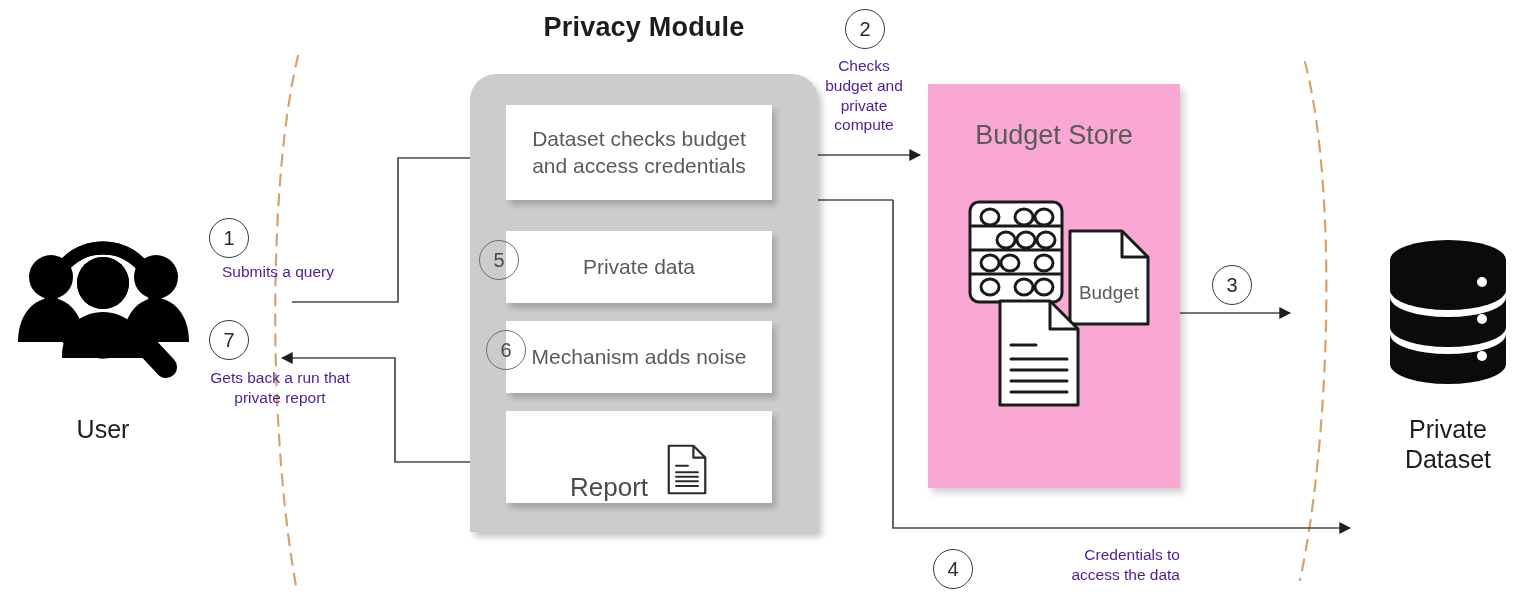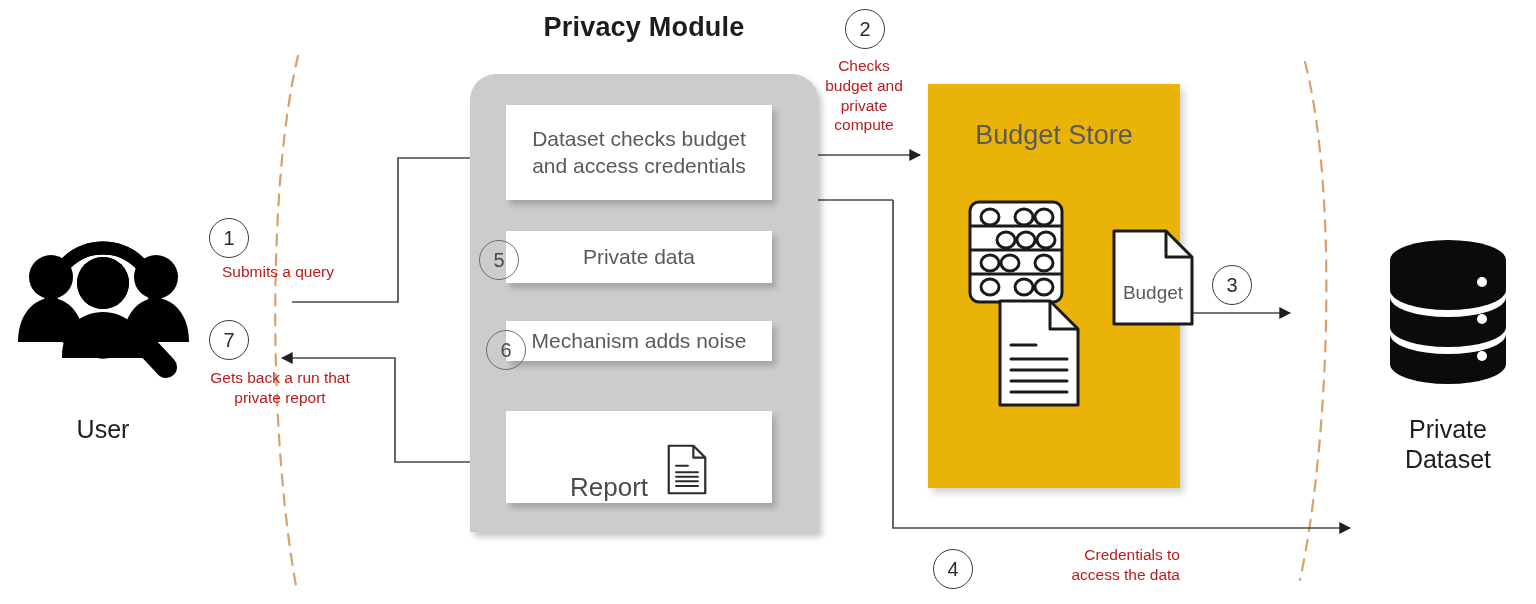--- a/index.html
+++ b/index.html
@@ -23,48 +23,48 @@
   }
 
   
   .ibox{
     background:#ffffff;
     box-shadow:4px 5px 6px rgba(0,0,0,.20);
     display:flex;align-items:center;justify-content:center;
     color:#5a5a5a;text-align:center;line-height:1.25;
   }
   #box-check{left:506px;top:105px;width:266px;height:95px;font-size:21px;padding:0 12px;box-sizing:border-box;}
-  #box-private{left:506px;top:231px;width:266px;height:52px;font-size:21px;}
-  #box-noise{left:506px;top:321px;width:266px;height:40px;font-size:21px;}
+  #box-private{left:506px;top:231px;width:266px;height:72px;font-size:21px;}
+  #box-noise{left:506px;top:321px;width:266px;height:72px;font-size:21px;}
   #box-report{left:506px;top:411px;width:266px;height:92px;font-size:26px;gap:18px;align-items:flex-end;}
   #box-report .rp-label{color:#4a4a4a;}
 
   
   .budget-store{
     left:928px;top:84px;width:252px;height:404px;
-    background:#eab308;
+    background:#f9a8d4;
     box-shadow:4px 5px 7px rgba(0,0,0,.18);
   }
   .bs-title{
     position:absolute;left:0;top:36px;width:252px;text-align:center;
     font-size:27px;color:#5a5a5a;
   }
 
   
   .step{
     width:38px;height:38px;border-radius:50%;
     border:1.6px solid #3a3a3a;background:transparent;
     display:flex;align-items:center;justify-content:center;
     font-size:20px;color:#2b2b2b;
   }
   .step.on-box{border-color:#6e6e6e;color:#4a4a4a;background:rgba(255,255,255,0);}
 
   
   .cap{
-    color:#b91c1c;font-size:15.5px;line-height:1.28;text-align:center;
+    color:#4c1d95;font-size:15.5px;line-height:1.28;text-align:center;
   }
 
   
   .endlabel{font-size:25px;color:#1d1d1d;text-align:center;line-height:1.2;}
 </style>
 </head>
 <body>
 
 <div class="stage">
 
@@ -197,21 +197,21 @@
           <ellipse cx="22" cy="63" rx="9" ry="8"></ellipse>
             <ellipse cx="42" cy="63" rx="9" ry="8"></ellipse>
             <ellipse cx="76" cy="63" rx="9" ry="8"></ellipse>
           <ellipse cx="22" cy="87" rx="9" ry="8"></ellipse>
             <ellipse cx="56" cy="87" rx="9" ry="8"></ellipse>
             <ellipse cx="76" cy="87" rx="9" ry="8"></ellipse>
         </g>
       </svg>
     </div>
 
-    <div class="abs" style="left:140px;top:145px;width:82px;height:97px;margin-left:44px;">
+    <div class="abs" style="left:140px;top:145px;width:82px;height:97px;">
       <svg viewBox="0 0 82 97" width="82" height="97">
         <path d="M 2,2 L 54,2 L 80,28 L 80,95 L 2,95 Z" fill="#fff" stroke="#1a1a1a" stroke-width="3" stroke-linejoin="round"></path>
         <path d="M 54,2 L 54,28 L 80,28" fill="none" stroke="#1a1a1a" stroke-width="3" stroke-linejoin="round"></path>
         <text x="41" y="70" text-anchor="middle" font-family="Liberation Sans, sans-serif" font-size="19" fill="#5a5a5a">Budget</text>
       </svg>
     </div>
 
     <div class="abs" style="left:70px;top:215px;width:82px;height:108px;">
       <svg viewBox="0 0 82 108" width="82" height="108">
         <path d="M 2,2 L 52,2 L 80,30 L 80,106 L 2,106 Z" fill="#fff" stroke="#1a1a1a" stroke-width="3" stroke-linejoin="round"></path>

